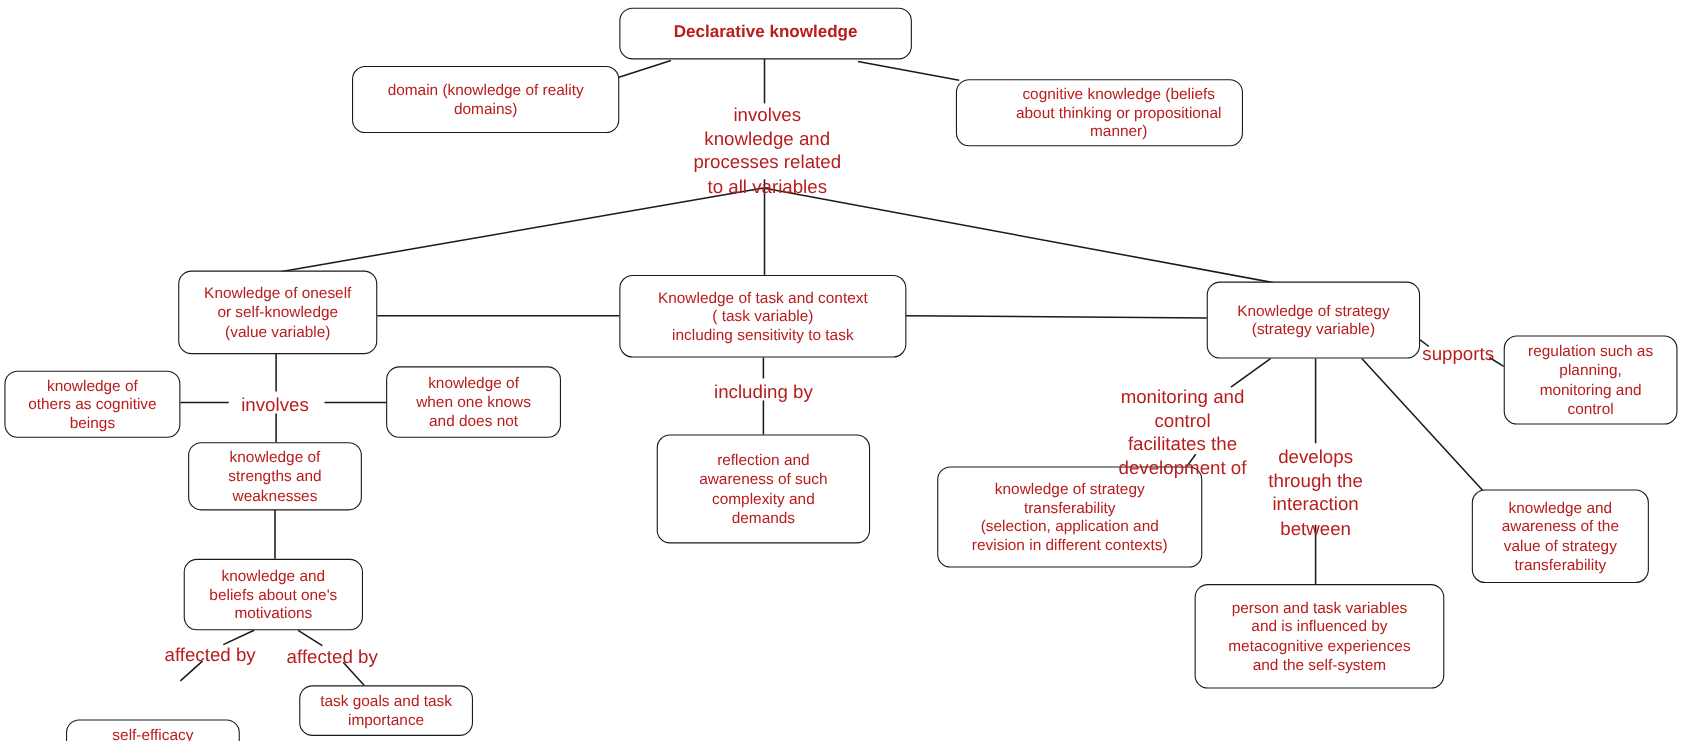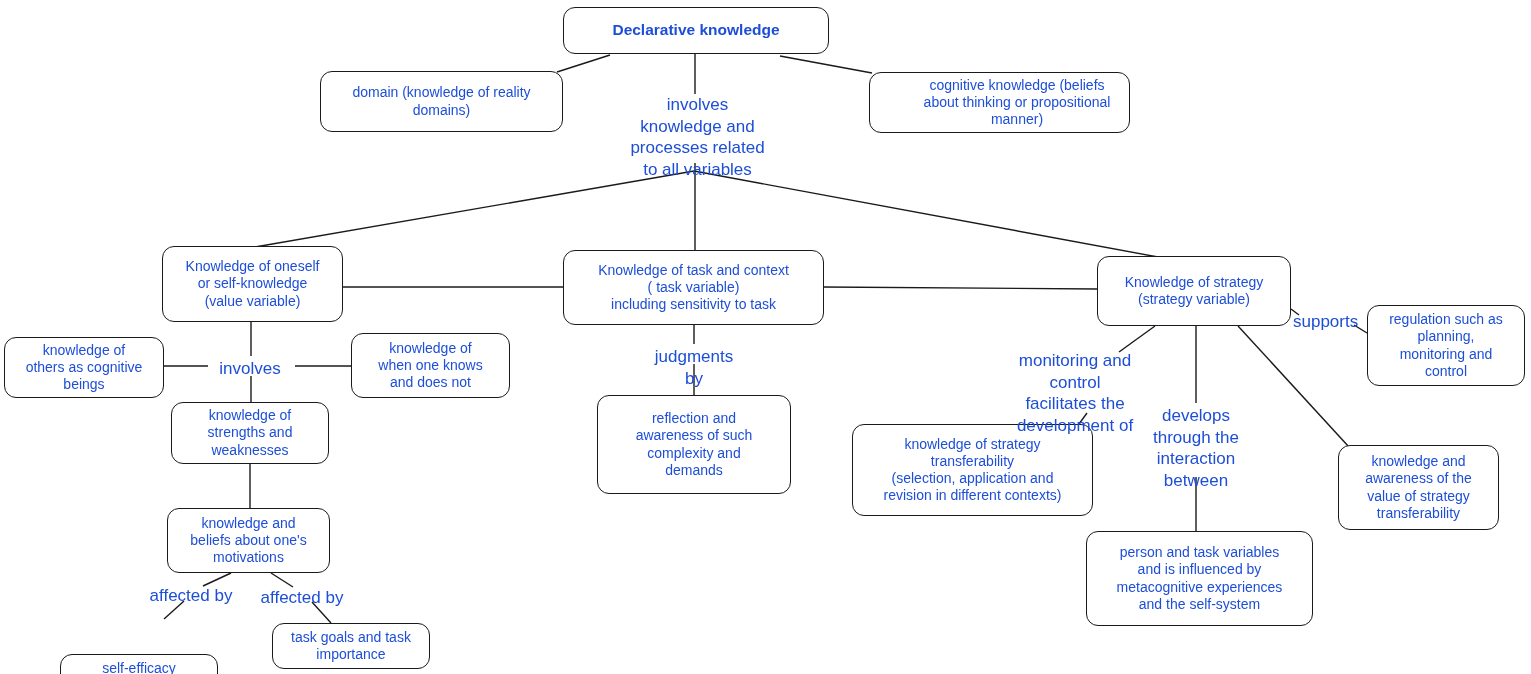--- a/index.html
+++ b/index.html
@@ -2,21 +2,21 @@
 <html><head>
 <meta charset="utf-8">
 <style>
   html, body { margin: 0; padding: 0; background: #ffffff; }
   .canvas {
     position: relative;
     width: 1531px;
     height: 674px;
     background: #ffffff;
     font-family: "Liberation Sans", sans-serif;
-    color: #1d4ed8;
+    color: #b91c1c;
     overflow: hidden;
   }
   svg.edges { position: absolute; left: 0; top: 0; width: 1531px; height: 674px; }
   svg.edges line { stroke: #1a1a1a; stroke-width: 1.4; }
   .node {
     position: absolute;
     box-sizing: border-box;
     border: 1.7px solid #1a1a1a;
     border-radius: 12px;
     background: #ffffff;
@@ -67,21 +67,21 @@
     <line x1="1087" y1="413" x2="1079" y2="424"></line>
     <line x1="1196" y1="326" x2="1196" y2="403"></line>
     <line x1="1196" y1="477" x2="1196" y2="531"></line>
     <line x1="1238" y1="326" x2="1349" y2="447"></line>
     <line x1="1291" y1="309" x2="1299" y2="315"></line>
     <line x1="1354" y1="325" x2="1367" y2="333"></line>
   </svg>
 
   <div class="node title" style="left:563px; top:7px;  width:266px; height:47px;">Declarative knowledge</div>
 
-  <div class="node" style="left:320px; top:71px;  width:243px; height:61px;">domain (knowledge of reality
+  <div class="node" style="left:320px; top:60px;  width:243px; height:61px;">domain (knowledge of reality
 domains)</div>
 
   <div class="node" style="left:869px; top:72px;  width:261px; height:61px;padding-left:40px;">cognitive knowledge (beliefs
 about thinking or propositional
 manner)</div>
 
   <div class="node" style="left:162px; top:246px; width:181px; height:76px;">Knowledge of oneself
 or self-knowledge
 (value variable)</div>
 
@@ -143,21 +143,21 @@
 knowledge and
 processes related
 to all variables</div>
 
   <div class="lbl" style="left:200px;  top:358px; width:100px;">involves</div>
 
   <div class="lbl" style="left:141px;  top:585px; width:100px;">affected by</div>
 
   <div class="lbl" style="left:252px;  top:587px; width:100px;">affected by</div>
 
-  <div class="lbl" style="left:644px;  top:346px; width:100px;">judgments by</div>
+  <div class="lbl" style="left:644px;  top:346px; width:100px;">including by</div>
 
   <div class="lbl" style="left:1010px; top:350px; width:130px;">monitoring and
 control
 facilitates the
 development of</div>
 
   <div class="lbl" style="left:1146px; top:405px; width:100px;">develops
 through the
 interaction
 between</div>

